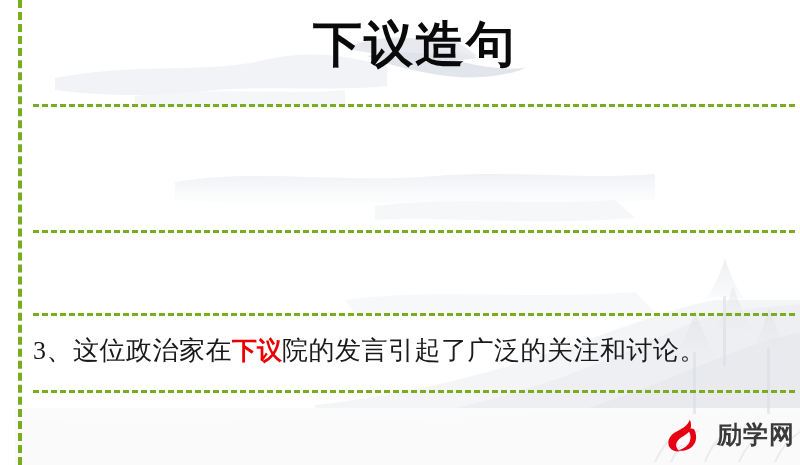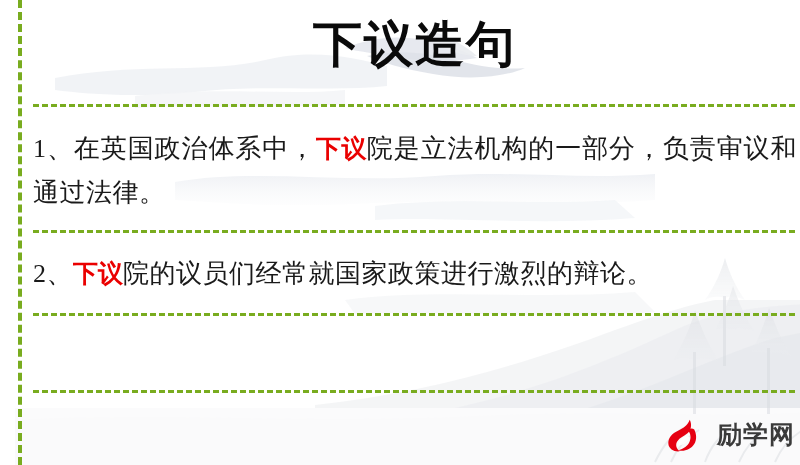--- a/index.html
+++ b/index.html
@@ -205,28 +205,25 @@
 
     <div class="title-area">
       <span class="title">下议造句</span>
     </div>
 
     <div class="divider div-1"></div>
     <div class="divider div-2"></div>
     <div class="divider div-3"></div>
     <div class="divider div-4"></div>
 
-    <div class="sentence s1">
-      <span class="num">1、</span><span>在英国政治体系中，</span><span class="kw">下议</span><span>院是立法机构的一部分，负责审议和通过法律。</span>
+
+
+    <div class="sentence s3">
+      <span class="num">3、</span><span>这位政治家在</span><span class="kw">下议</span><span>院的发言引起了广泛的关注和讨论。</span>
     </div>
-
-    <div class="sentence s2">
-      <span class="num">2、</span><span></span><span class="kw">下议</span><span>院的议员们经常就国家政策进行激烈的辩论。</span>
-    </div>
-
 
     <div class="logo">
       <svg class="logo-mark" viewBox="0 0 64 64" xmlns="http://www.w3.org/2000/svg">
         <path d="M44 5 C40 15 33 20 24 24 C12 29 5 38 6 48 C7 57 16 62 26 61 C20 56 18 49 22 43 C26 37 34 34 40 29 C47 23 48 13 44 5 Z" fill="#e60012"></path>
         <path d="M52 22 C56 30 57 40 52 48 C46 58 33 62 23 59 C33 57 41 51 44 43 C47 35 45 28 40 23 C44 20 49 20 52 22 Z" fill="#e60012"></path>
         <path d="M30 38 C34 34 40 33 44 36 C41 44 33 50 24 51 C24 45 26 41 30 38 Z" fill="#ffffff" opacity="0.9"></path>
       </svg>
       <span class="logo-text">励学网</span>
     </div>
 

